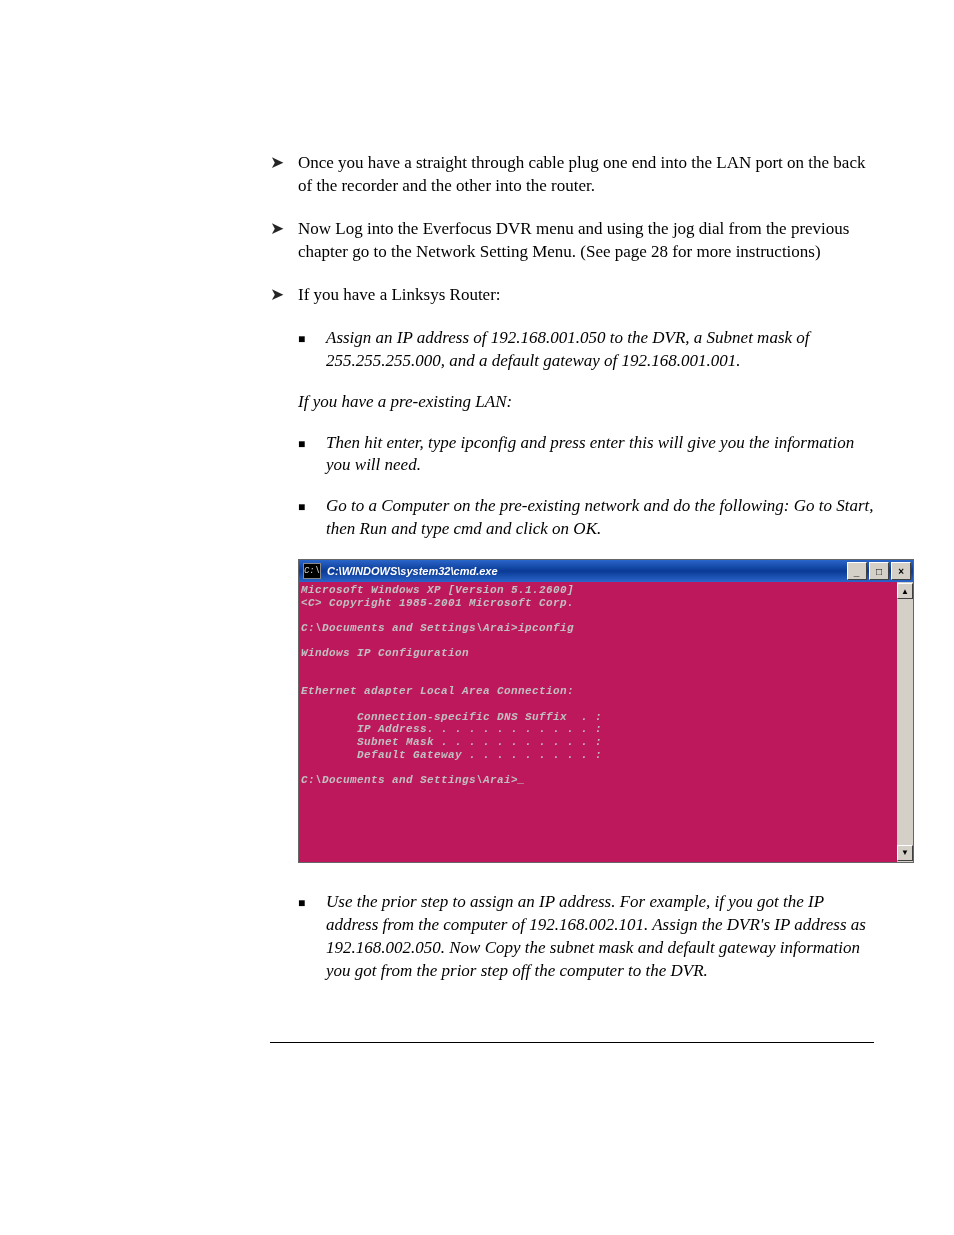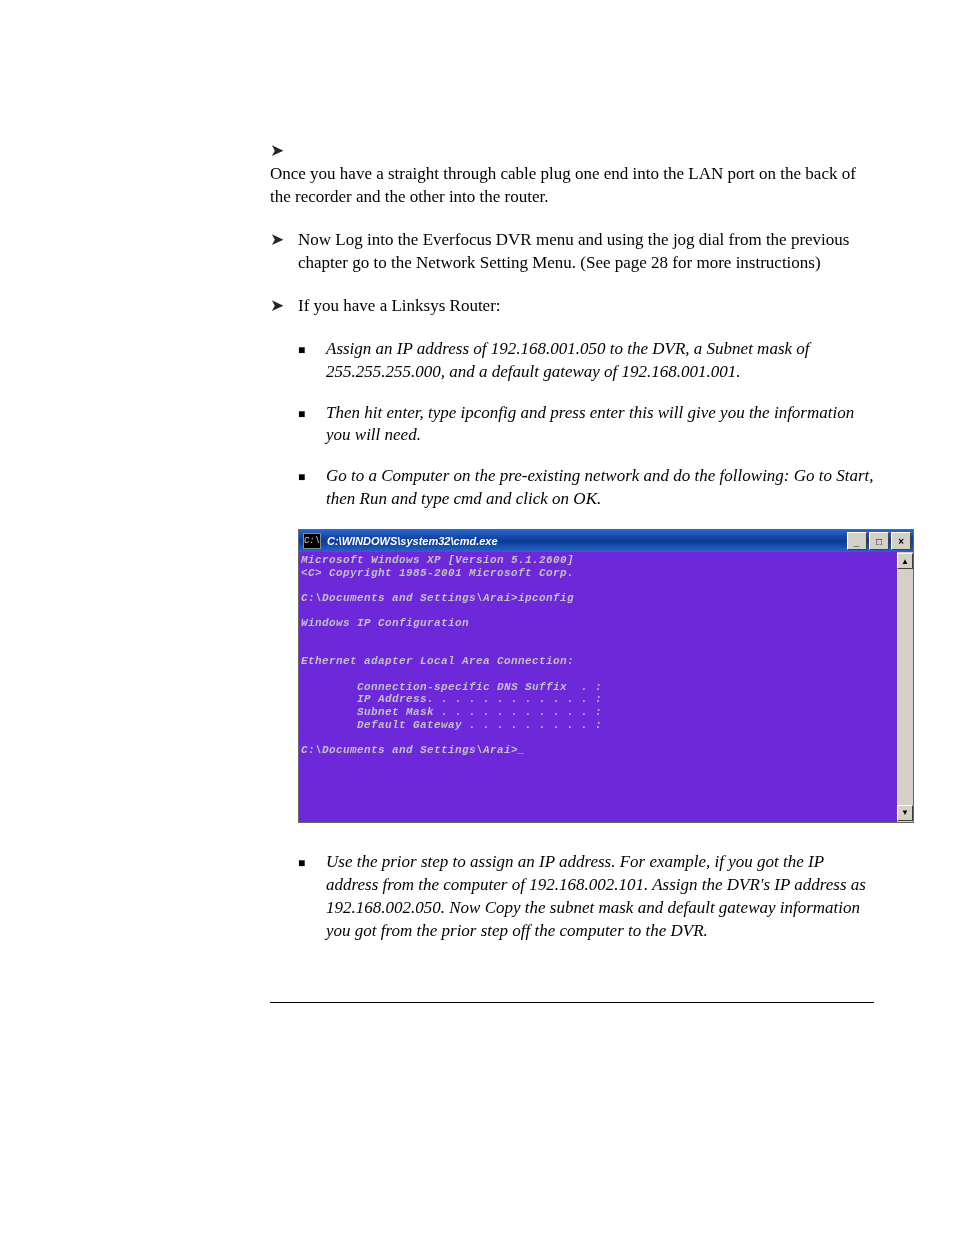--- a/index.html
+++ b/index.html
@@ -16,21 +16,21 @@
   }
   .content {
     margin-left: 230px;
     margin-right: 40px;
   }
   .bullet-row {
     display: flex;
     margin-bottom: 20px;
     line-height: 1.35;
   }
-  .bullet-row.top { margin-top: 0; flex-direction: column; }
+  .bullet-row.top { margin-top: 12px; }
   .arrow {
     font-family: Arial, sans-serif;
     font-size: 17px;
     width: 28px;
     flex-shrink: 0;
   }
   .arrow::before { content: "➤"; opacity: 0.85; }
   .arrow-text { flex: 1; }
   .sub {
     margin-left: 28px;
@@ -107,26 +107,26 @@
     display: flex;
     align-items: center;
     justify-content: center;
     color: #000;
   }
   .cmd-body-wrap {
     display: flex;
   }
   .cmd-body {
     flex: 1;
-    background: #6d28d9;
+    background: #be185d;
     color: #c0c0c0;
     font-family: 'Lucida Console', 'Courier New', monospace;
     font-size: 11px;
     line-height: 1.15;
-    padding: 2px 0 2px 2px;
+    padding: 2px 0 12px 2px;
     white-space: pre;
     min-height: 250px;
     font-weight: bold;
     letter-spacing: 0.4px;
   }
   .cmd-scroll {
     width: 16px;
     background: #d4d0c8;
     display: flex;
     flex-direction: column;
@@ -174,20 +174,21 @@
 
     <div class="sub">
 
       <div class="sq-row">
         <div class="sq"></div>
         <div class="sq-text">Assign an IP address of 192.168.001.050 to the DVR, a Subnet mask of 255.255.255.000, and a default gateway of 192.168.001.001.</div>
       </div>
 
 
 
+      <div class="plain">If you have a pre-existing LAN:</div>
 
       <div class="sq-row">
         <div class="sq"></div>
         <div class="sq-text">Then hit enter, type ipconfig and press enter this will give you the information you will need.</div>
       </div>
 
       <div class="sq-row">
         <div class="sq"></div>
         <div class="sq-text">Go to a Computer on the pre-existing network and do the following: Go to Start, then Run and type cmd and click on OK.</div>
       </div>

